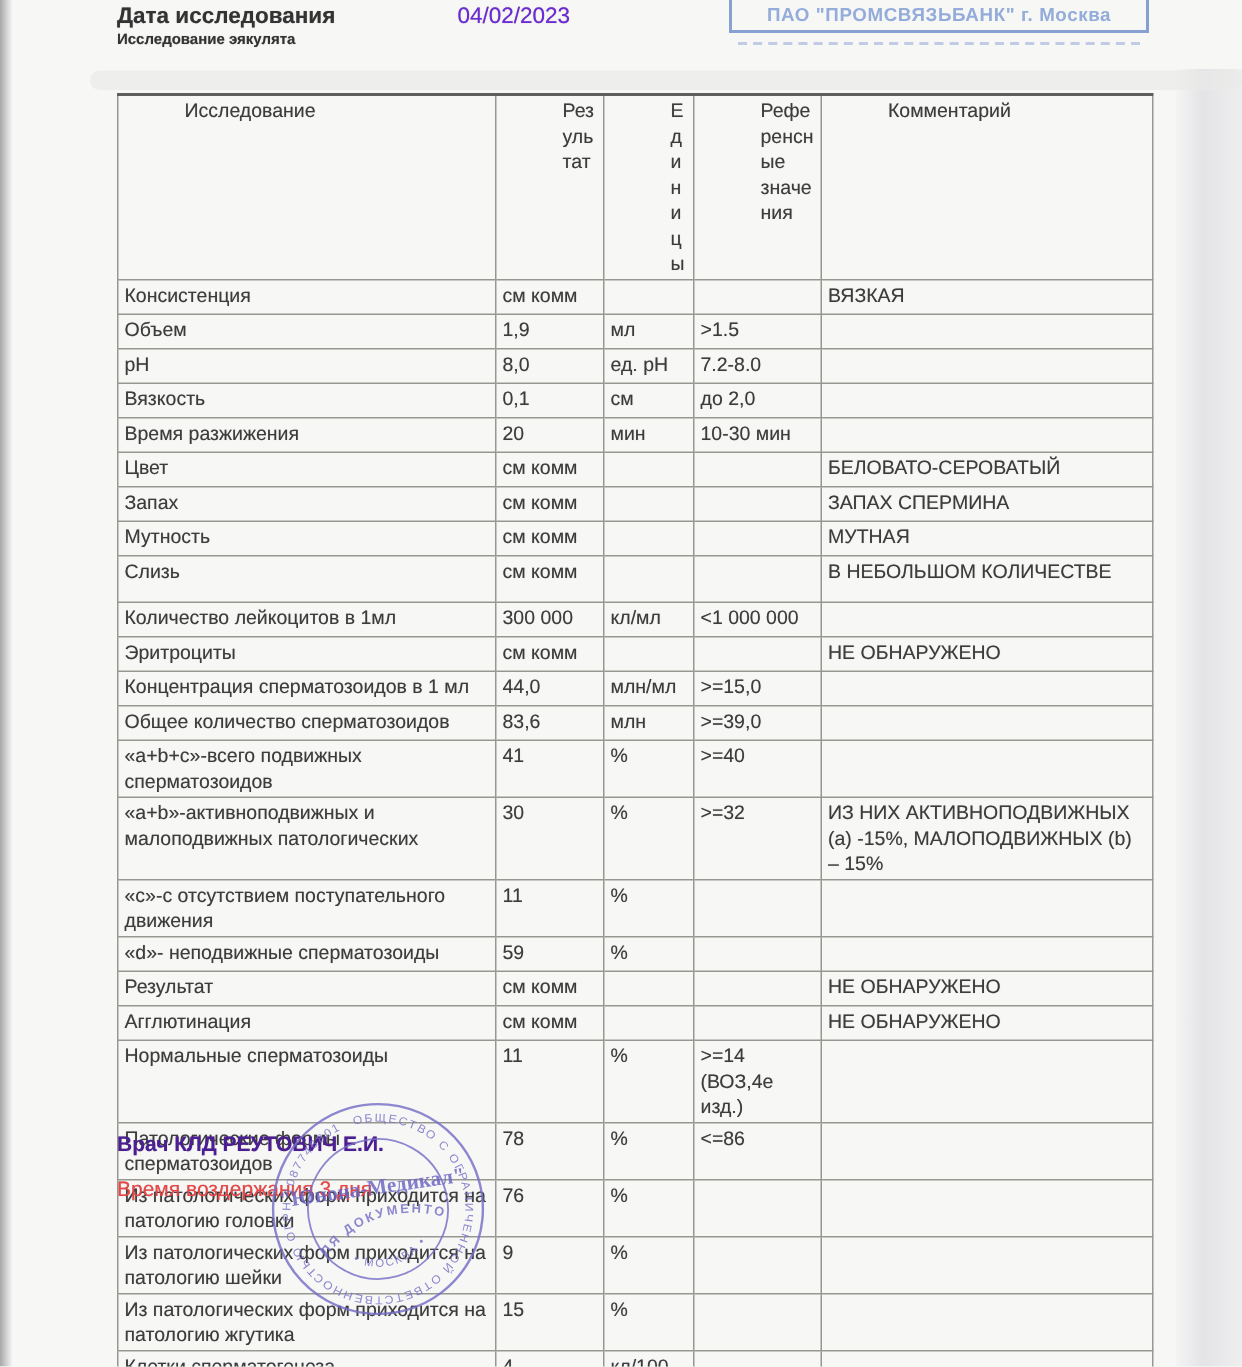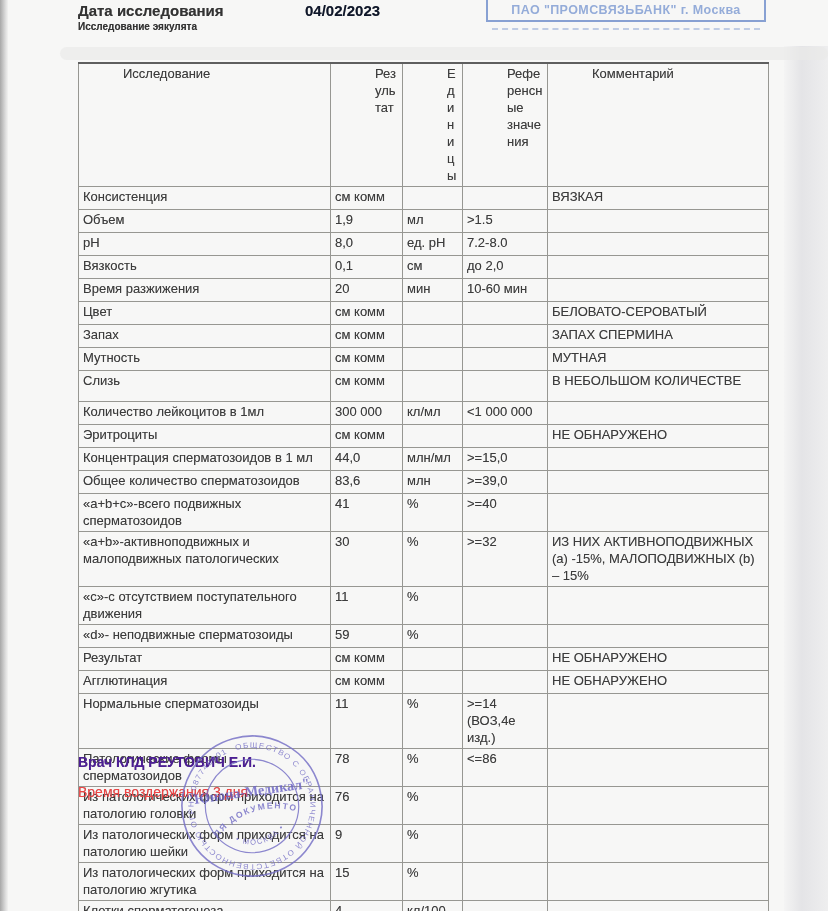--- a/index.html
+++ b/index.html
@@ -14,21 +14,21 @@
     background:linear-gradient(to right,#a8a8a8,#dedede 70%,#f2f2f1);}
   .edge-right{position:absolute;right:0;top:46px;width:44px;height:865px;
     background:linear-gradient(to right,#f4f4f4,#e2e2e5 40%,#ededee);opacity:.9;}
   .scan-band{position:absolute;left:60px;right:0;top:47px;height:13px;
     background:#e9e9e8;border-radius:7px;opacity:.65;}
   
   .hdr-label{position:absolute;left:78px;top:2px;font-size:15px;font-weight:bold;color:#333;
     text-shadow:0 0 .6px rgba(50,50,50,.5);}
   .hdr-sub{position:absolute;left:78px;top:21px;font-size:10px;font-weight:bold;color:#333;
     text-shadow:0 0 .6px rgba(50,50,50,.5);}
-  .hdr-date{position:absolute;left:305px;top:2px;font-size:15px;font-weight:bold;color:#0f172a;
+  .hdr-date{position:absolute;left:305px;top:2px;font-size:15px;font-weight:normal;color:#6d28d9;
     text-shadow:0 0 .6px rgba(50,50,50,.5);}
   
   .bank-stamp{position:absolute;left:486px;top:-14px;width:280px;height:36px;
     border:2px solid #7b97cf;display:flex;align-items:flex-end;justify-content:center;
     color:#8aa4d6;font-size:12.5px;font-weight:bold;letter-spacing:.4px;
     padding-bottom:3px;box-sizing:border-box;opacity:.9;}
   .bank-ghost{position:absolute;left:492px;top:28px;width:268px;height:0;
     border-top:2px dashed rgba(123,151,207,.45);}
   
   table.results{position:absolute;left:78px;top:62px;width:690px;
@@ -116,21 +116,21 @@
       <td>Вязкость</td>
       <td>0,1</td>
       <td>см</td>
       <td>до 2,0</td>
       <td></td>
     </tr>
         <tr>
       <td>Время разжижения</td>
       <td>20</td>
       <td>мин</td>
-      <td>10-60 мин</td>
+      <td>10-30 мин</td>
       <td></td>
     </tr>
         <tr>
       <td>Цвет</td>
       <td>см комм</td>
       <td></td>
       <td></td>
       <td>БЕЛОВАТО-СЕРОВАТЫЙ</td>
     </tr>
         <tr>

